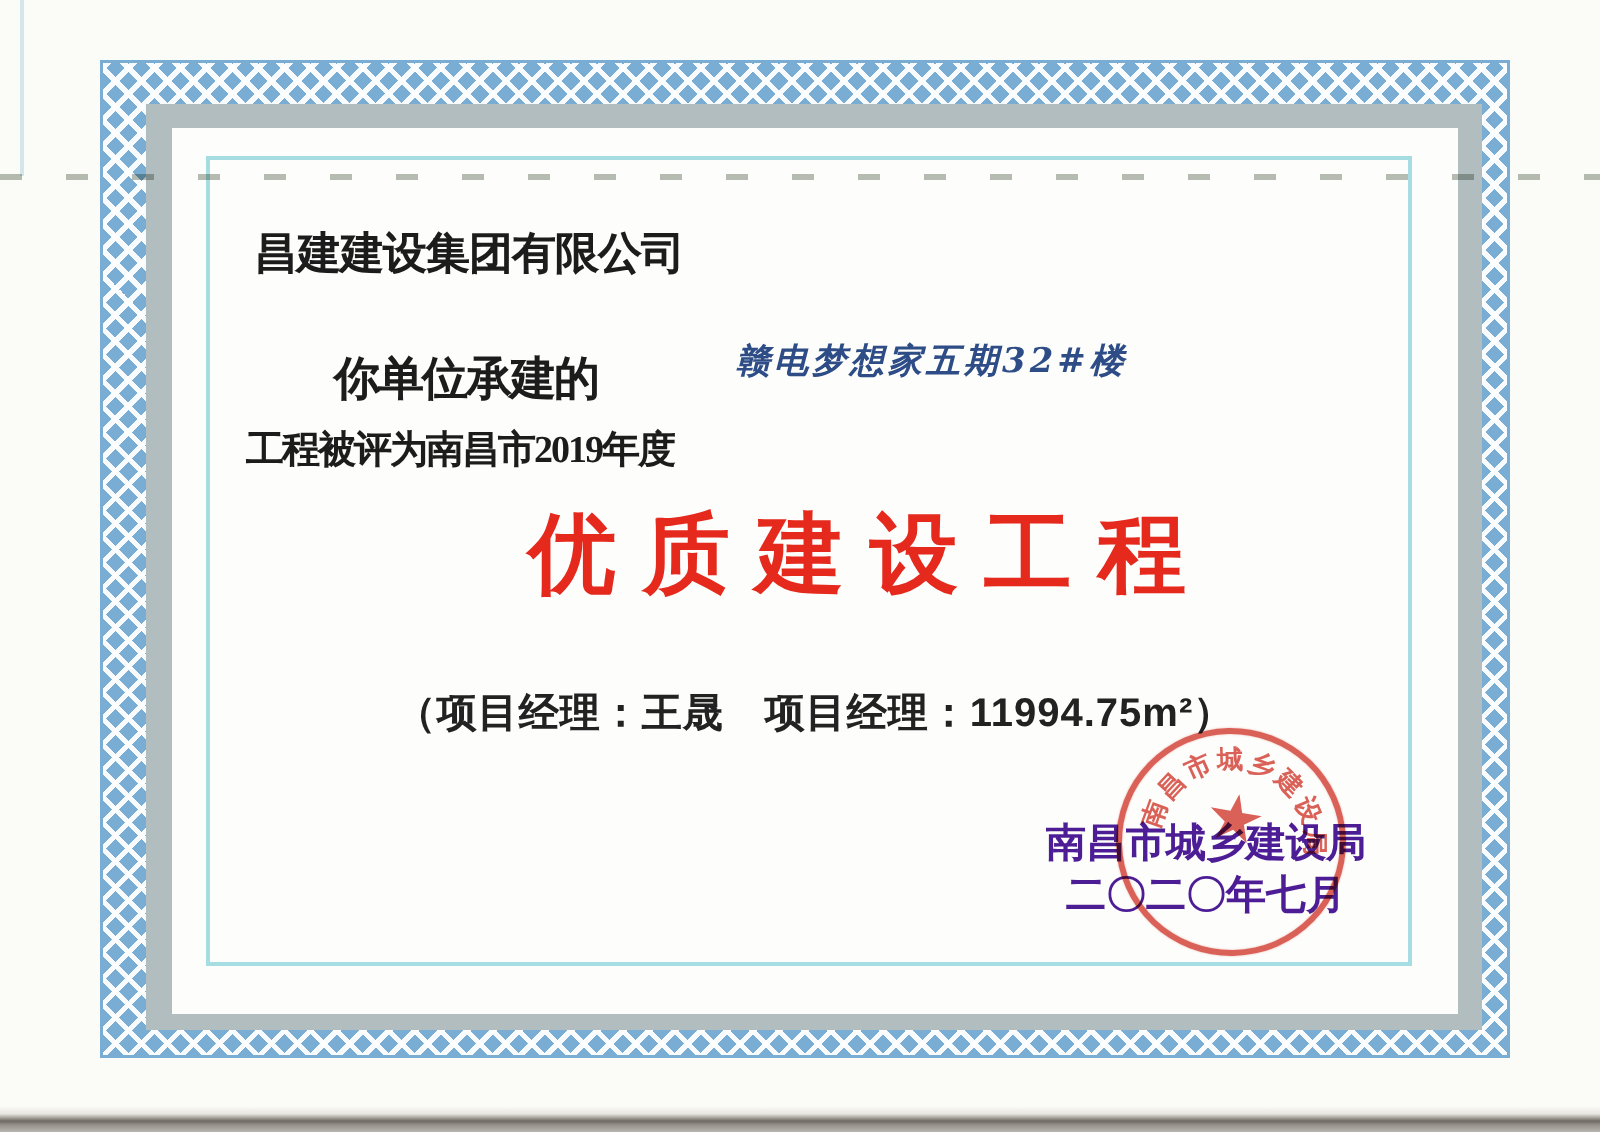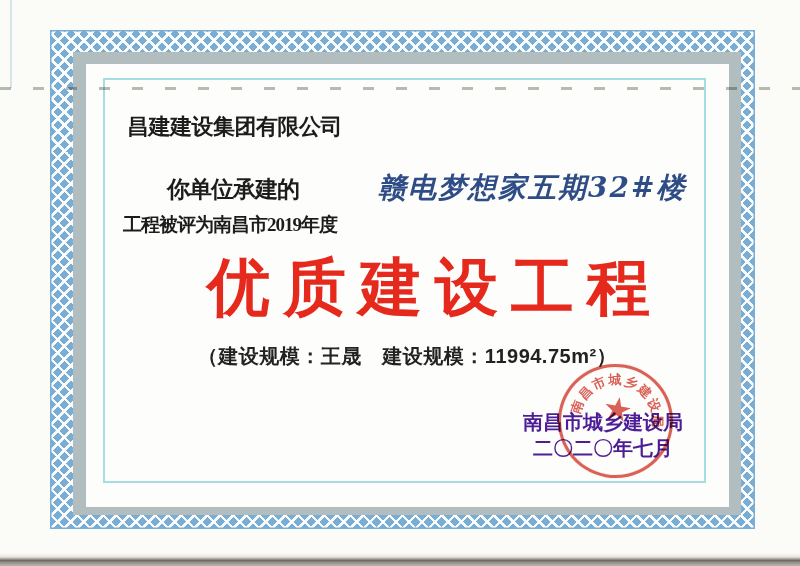--- a/index.html
+++ b/index.html
@@ -32,28 +32,28 @@
   }
   .cyan-rect{
     position:absolute;left:103px;top:78px;width:599px;height:401px;
     border:2px solid var(--inner-cyan,#a6dde2);
   }
   
   .txt{position:absolute;color:var(--text-black,#1c1c1c);font-weight:700;white-space:nowrap;}
   .company{left:127px;top:112px;font-size:22px;letter-spacing:-0.5px;}
   .intro{left:167px;top:174px;font-size:23px;letter-spacing:-1px;}
   .project{
-    left:378px;top:169px;font-size:28px;letter-spacing:2px;
+    left:368px;top:169px;font-size:17px;letter-spacing:2px;
     color:var(--project-blue,#2e4d87);
     font-style:italic;font-family:"DejaVu Serif","Liberation Serif",serif;
   }
   .award{left:123px;top:212px;font-size:19px;letter-spacing:-1px;}
   .title{
     left:86px;top:254px;width:685px;text-align:center;
-    font-size:63px;line-height:1.1;letter-spacing:13px;text-indent:13px;
+    font-size:44px;line-height:1.1;letter-spacing:13px;text-indent:13px;
     color:var(--title-red,#e5291d);
   }
   .details{
     left:86px;top:343px;width:643px;text-align:center;
     font-size:20px;letter-spacing:0.5px;
     font-family:"Liberation Sans","DejaVu Sans",sans-serif;
     color:#222;
   }
   .issuer-block{left:503px;top:409px;width:200px;text-align:center;}
   .issuer-block .line{position:static;display:block;font-size:20px;line-height:26px;font-weight:700;color:#4c1d95;white-space:nowrap;}
@@ -109,21 +109,21 @@
   <div class="txt company">昌建建设集团有限公司</div>
 
   <div class="txt intro">你单位承建的</div>
 
   <div class="txt project">赣电梦想家五期32#楼</div>
 
   <div class="txt award">工程被评为南昌市2019年度</div>
 
   <div class="txt title">优质建设工程</div>
 
-  <div class="txt details">（建设规模：王晟　建设规模：11994.75m²）</div>
+  <div class="txt details">（项目经理：王晟　项目经理：11994.75m²）</div>
 
   <div class="txt issuer-block">
     <span class="line">南昌市城乡建设局</span>
     <span class="line">二〇二〇年七月</span>
   </div>
 
   <div class="seal">
     <div class="seal-ring"></div>
     <div class="seal-ring-text">
         <span style="transform: rotate(-80deg) translateY(-41px);">南</span>

